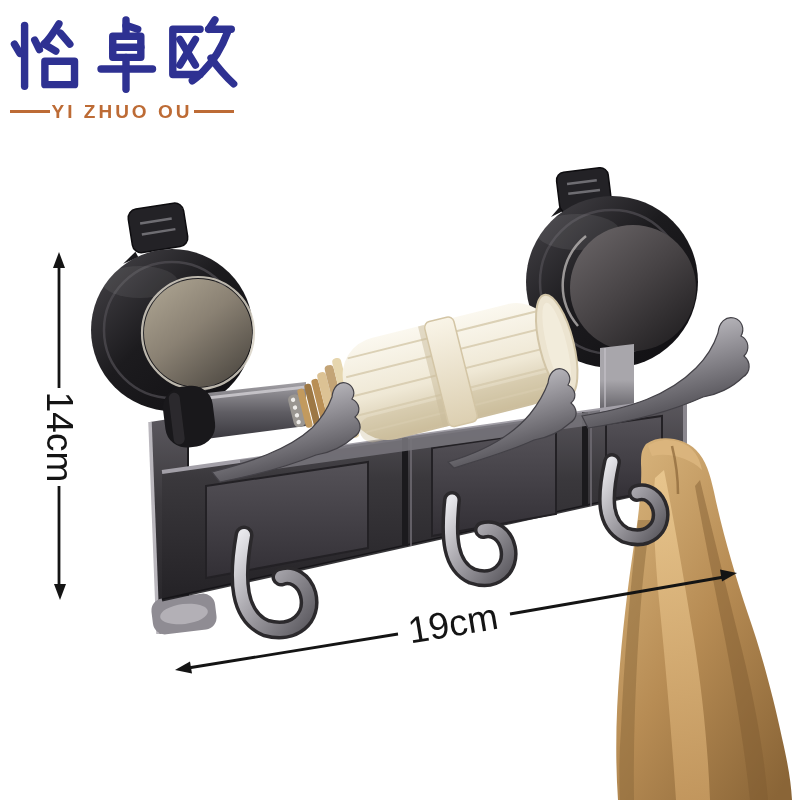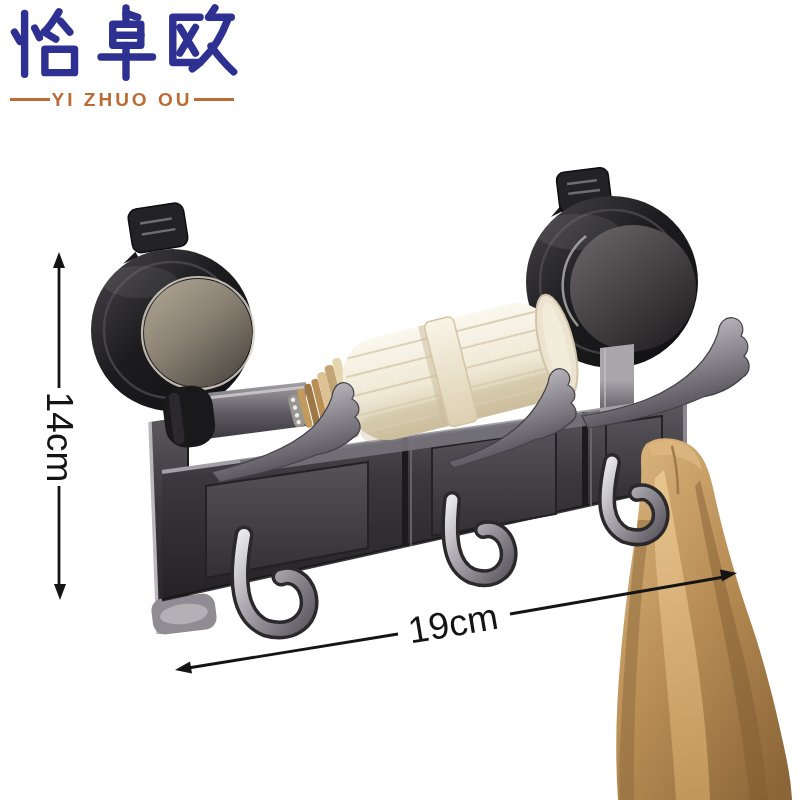--- a/index.html
+++ b/index.html
@@ -4,21 +4,21 @@
 <style>
   html,body{margin:0;padding:0;background:#ffffff;}
   .canvas{
     position:relative;width:800px;height:800px;background:#ffffff;overflow:hidden;
     font-family:"Liberation Sans", sans-serif;
   }
   .sr-only{
     position:absolute;width:1px;height:1px;overflow:hidden;clip:rect(0 0 0 0);white-space:nowrap;
   }
   
-  .logo{position:absolute;left:8px;top:4px;width:248px;}
+  .logo{position:absolute;left:8px;top:16px;width:248px;}
   .logo-cn svg{display:block;width:236px;height:78px;}
   .logo-en{display:flex;align-items:center;justify-content:center;margin-top:8px;width:228px;}
   .logo-en .dash{display:block;height:3px;width:40px;background:#bd6b35;flex:0 0 auto;}
   .logo-en .en-text{
     font-size:19px;font-weight:bold;color:#bd6b35;letter-spacing:3px;
     padding:0 2px;white-space:nowrap;line-height:1;
   }
   
   .scene-svg{position:absolute;left:0;top:0;width:800px;height:800px;}
   .dim-label{

